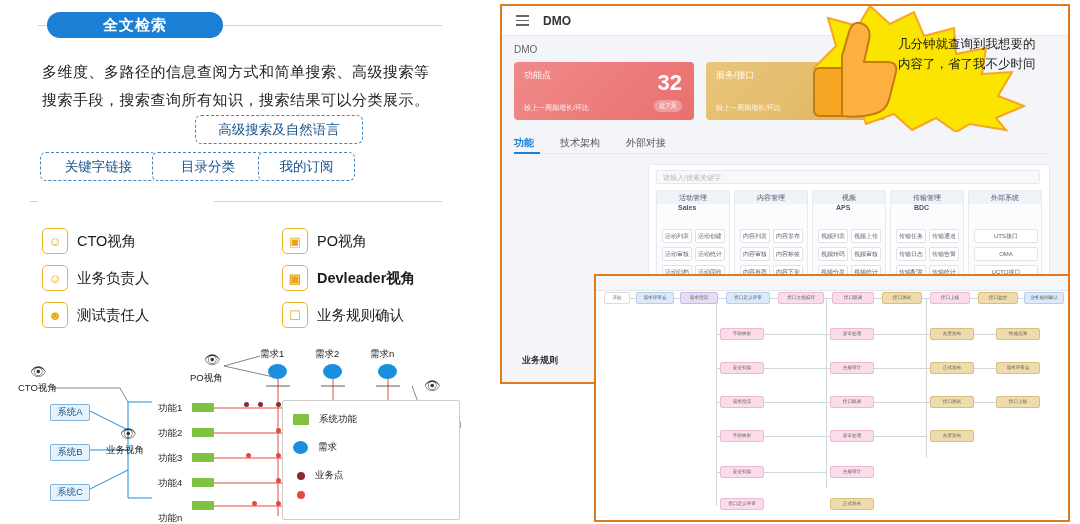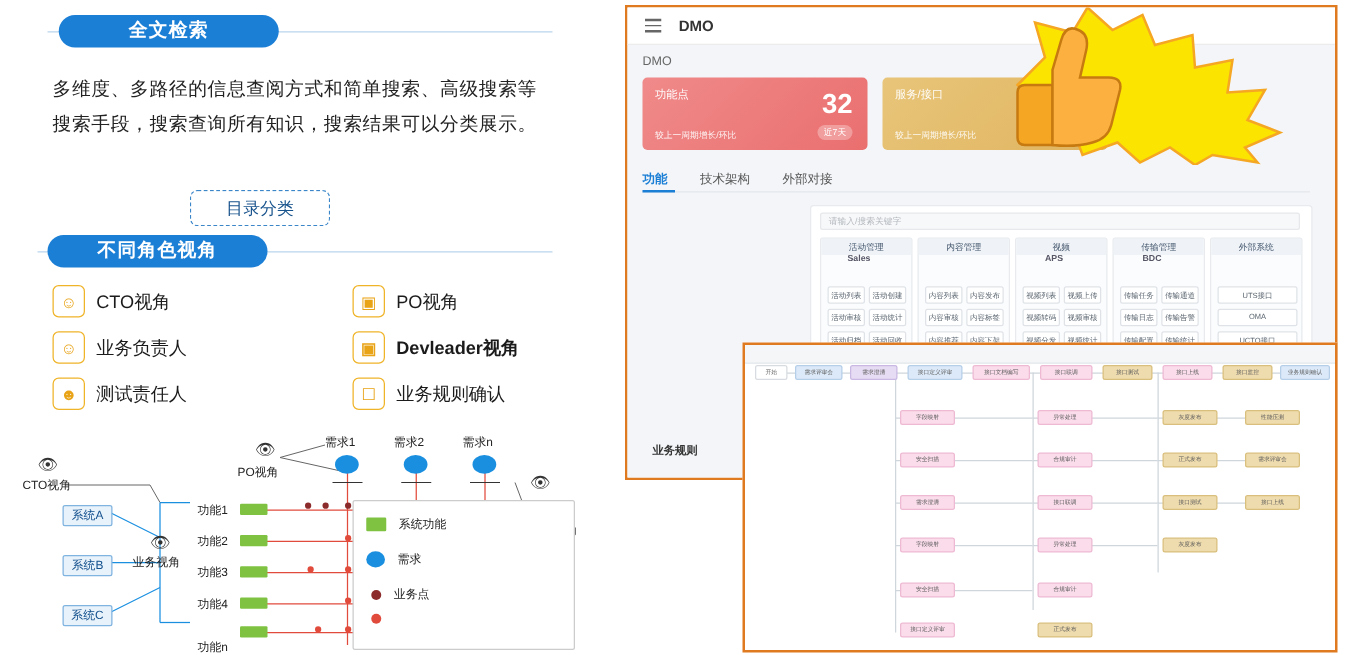--- a/index.html
+++ b/index.html
@@ -344,25 +344,27 @@
 <div class="root">
 
   <div class="left-panel">
 
     <div class="rule-seg" style="left:38px; top:25px; width:12px;"></div>
     <div class="rule-seg" style="left:222px; top:25px; width:220px;"></div>
     <div class="pill-title" id="title-fulltext">全文检索</div>
 
     <div class="desc-text">多维度、多路径的信息查阅方式和简单搜索、高级搜索等搜索手段，搜索查询所有知识，搜索结果可以分类展示。</div>
 
+    <div class="dashed-tag" id="tag-1">高级搜索及自然语言</div>
+    <div class="dashed-tag" id="tag-2">关键字链接</div>
     <div class="dashed-tag" id="tag-3">目录分类</div>
+    <div class="dashed-tag" id="tag-4">我的订阅</div>
 
     <div class="rule-seg" style="left:30px; top:201px; width:8px;"></div>
     <div class="rule-seg" style="left:214px; top:201px; width:228px;"></div>
-    <div class="pill-title" id="title-roles">不同角色视角</div>
 
     <div class="role" id="role-0">
       <span class="ricon">☺</span>
       <span>CTO视角</span>
     </div>
     <div class="role" id="role-1">
       <span class="ricon">☺</span>
       <span>业务负责人</span>
     </div>
     <div class="role" id="role-2">
@@ -594,20 +596,21 @@
   </div>
 
   <div class="burst">
     <svg width="264" height="126">
       <polygon points="8,62 30,40 22,12 52,20 64,0 84,18 108,6 118,30 148,22 150,48 180,42 176,68 206,66 192,90 218,100 190,112 200,124 164,118 150,126 130,112 106,124 88,108 60,118 52,96 22,100 30,80" fill="#fbe400" stroke="#f5a623" stroke-width="2"></polygon>
     </svg>
     <svg class="thumb" viewBox="0 0 86 98">
       <path d="M30 96 L8 96 Q2 96 2 90 L2 54 Q2 48 8 48 L30 48 Z" fill="#f5a623" stroke="#c77a10" stroke-width="2"></path>
       <path d="M30 48 L30 96 Q48 98 62 94 Q74 91 77 80 L84 52 Q86 42 75 42 L52 42 L57 20 Q60 6 48 3 Q40 1 37 12 L30 36 Z" fill="#fbb040" stroke="#c77a10" stroke-width="2"></path>
     </svg>
+    <div class="burst-text">几分钟就查询到我想要的内容了，省了我不少时间</div>
   </div>
 
   <div class="tree">
     <div class="tree-top"></div>
 
     <div class="tline" style="left:24px; top:22px; width:440px; height:1px;"></div>
     <div class="tline" style="left:120px; top:22px; width:1px; height:208px;"></div>
     <div class="tline" style="left:230px; top:22px; width:1px; height:190px;"></div>
     <div class="tline" style="left:330px; top:22px; width:1px; height:160px;"></div>
     <div class="tline" style="left:120px; top:58px;  width:110px; height:1px;"></div>

